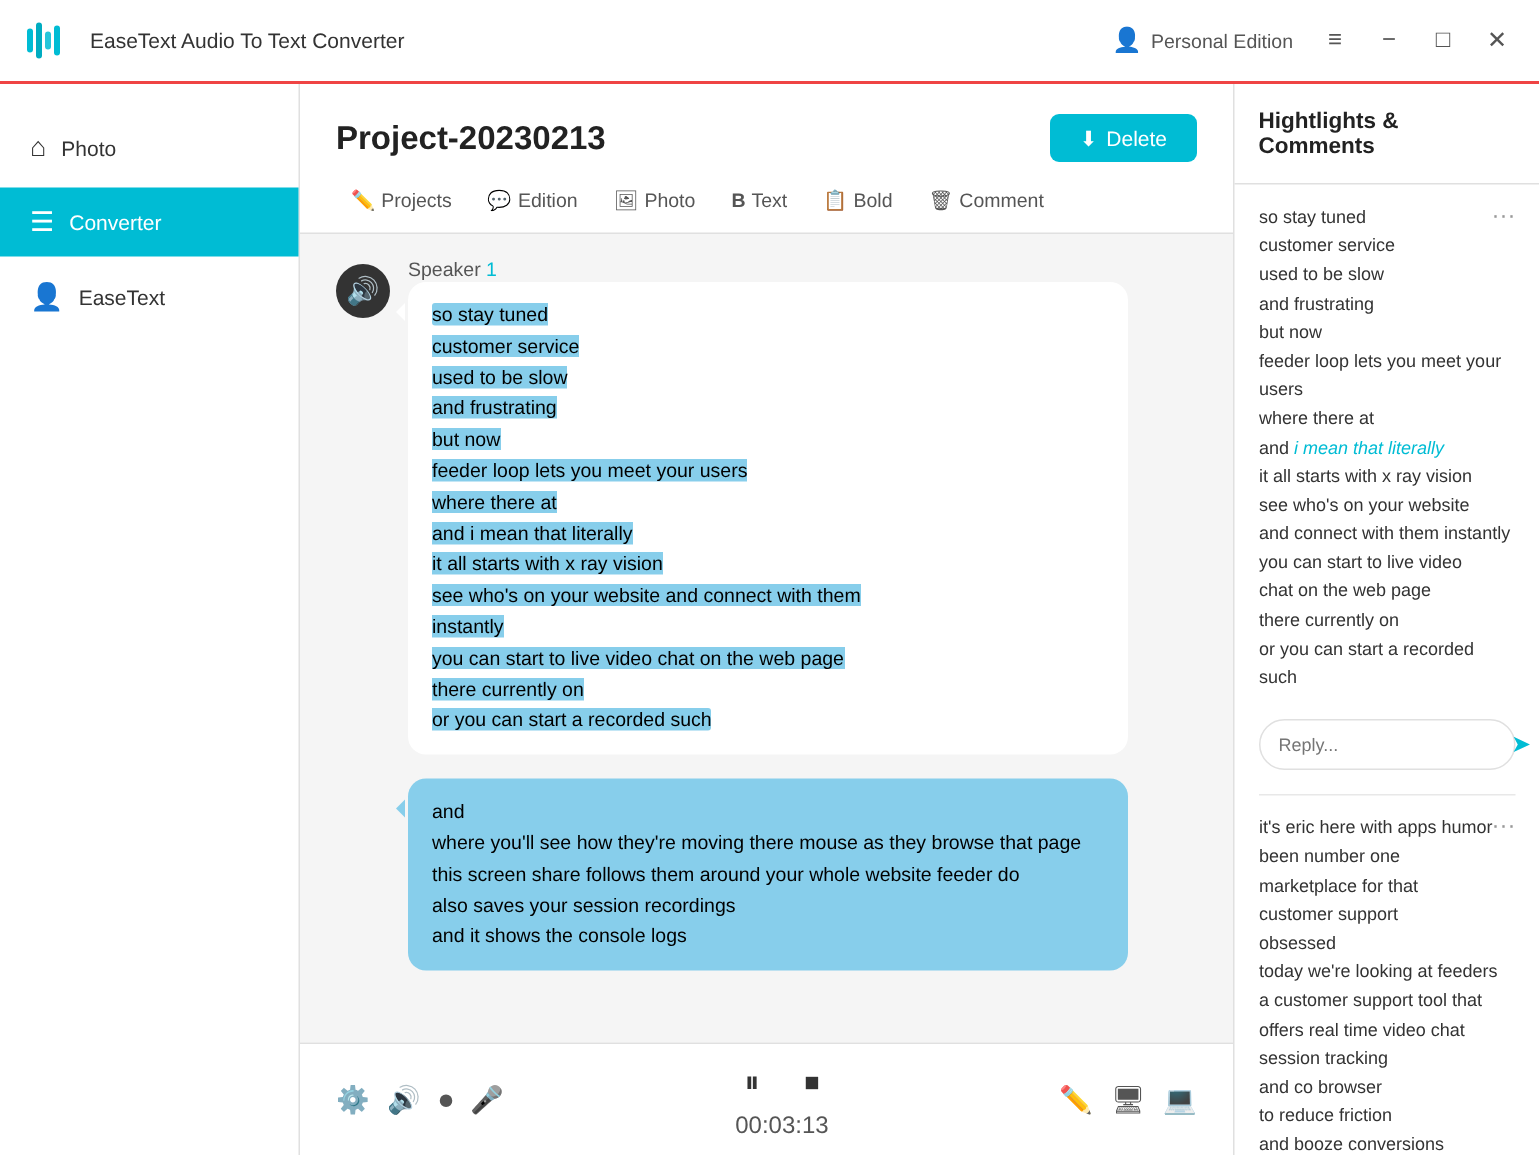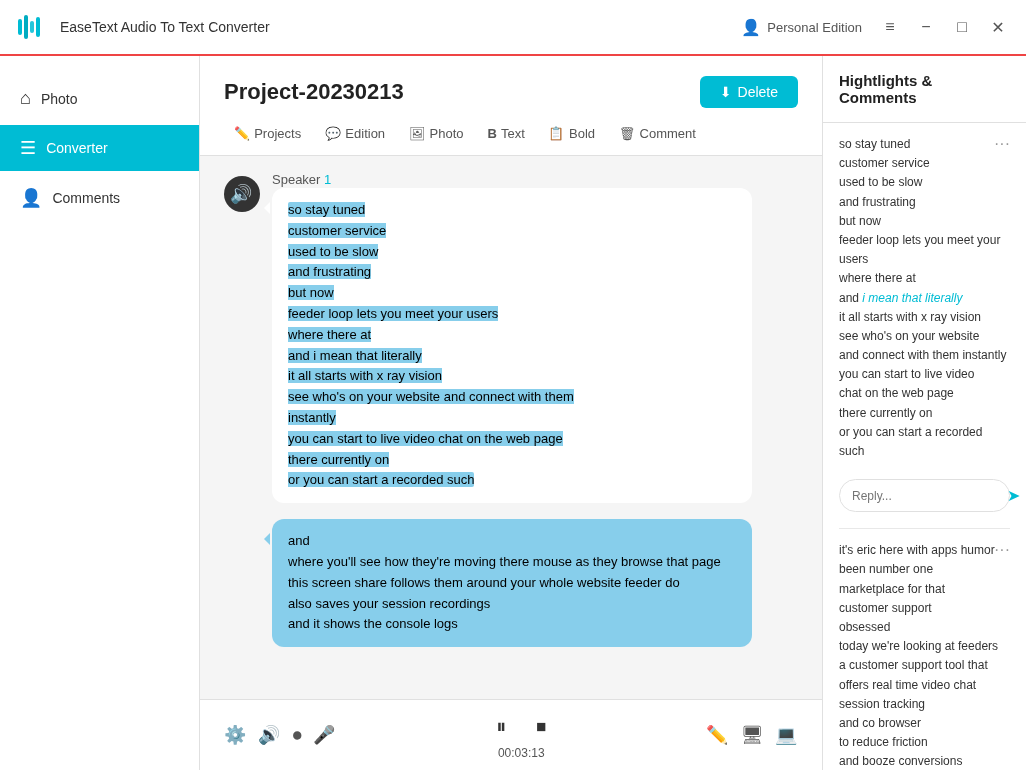--- a/index.html
+++ b/index.html
@@ -274,21 +274,21 @@
       background: none;
       border: none;
       cursor: pointer;
       font-size: 20px;
       color: #333;
       display: flex;
       align-items: center;
       justify-content: center;
     }
     .time-display {
-      font-size: 12px;
+      font-size: 16px;
       color: #555;
     }
     .controls-right {
       display: flex;
       align-items: center;
       gap: 12px;
     }
 
     
     .right-panel {
@@ -402,21 +402,21 @@
     <div class="sidebar-item">
       <span class="icon">⌂</span>
       <span>Photo</span>
     </div>
     <div class="sidebar-item active">
       <span class="icon">☰</span>
       <span>Converter</span>
     </div>
     <div class="sidebar-item">
       <span class="icon">👤</span>
-      <span>Comments</span>
+      <span>EaseText</span>
     </div>
   </div>
 
   <div class="content">
 
     <div class="project-header">
       <div class="project-title-row">
         <h1 class="project-title">Project-20230213</h1>
         <button class="export-btn">
           <span>⬇</span>

